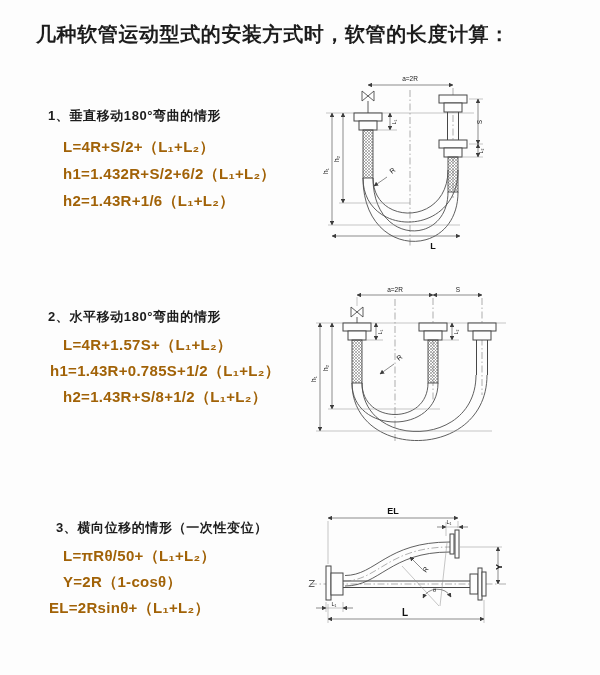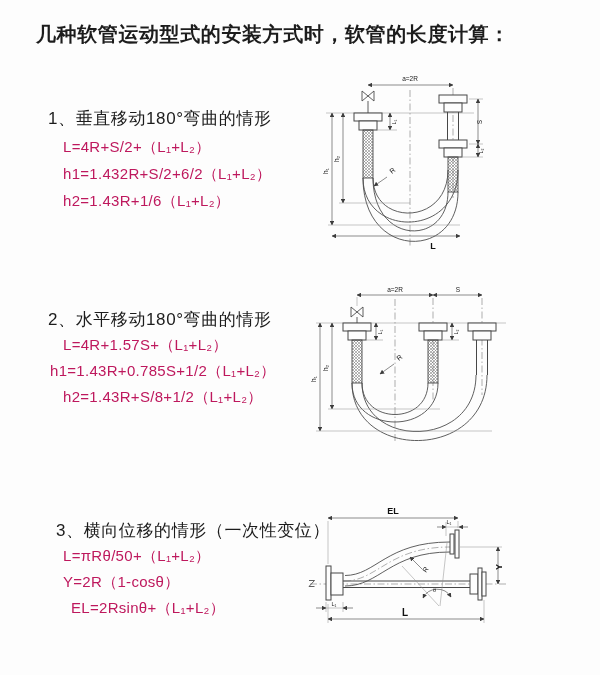--- a/index.html
+++ b/index.html
@@ -6,25 +6,25 @@
   body{
     width:600px;height:675px;position:relative;overflow:hidden;
     background:#fdfdfd;color:#1c1c1c;
     font-family:"Liberation Sans","DejaVu Sans",sans-serif;
   }
   .page-title{
     position:absolute;left:36px;top:21px;
     font-size:20px;font-weight:700;letter-spacing:.6px;white-space:nowrap;
   }
   .sec-heading{
-    position:absolute;font-size:17px;font-weight:400;letter-spacing:.6px;white-space:nowrap;
+    position:absolute;font-size:13px;font-weight:700;letter-spacing:.6px;white-space:nowrap;
   }
   .formula{
-    position:absolute;font-size:15px;font-weight:400;letter-spacing:.3px;white-space:nowrap;
-    color:#be185d;
+    position:absolute;font-size:15px;font-weight:700;letter-spacing:.3px;white-space:nowrap;
+    color:#a16207;
   }
   svg{position:absolute;overflow:visible;}
   
   .ol{stroke:#474747;stroke-width:1;fill:none;}
   .ol2{stroke:#4d4d4d;stroke-width:.9;fill:none;}
   .dl{stroke:#5a5a5a;stroke-width:.7;fill:none;}
   .xl{stroke:#8c8c8c;stroke-width:.5;fill:none;}
   .cl{stroke:#7a7a7a;stroke-width:.6;fill:none;stroke-dasharray:7 2.5 1.5 2.5;}
   .fit{fill:#fdfdfd;stroke:#474747;stroke-width:1;}
   .hose{stroke:#474747;stroke-width:.9;}
@@ -45,21 +45,21 @@
 <div class="formula" style="left:63px;top:192px">h2=1.43R+1/6（L₁+L₂）</div>
 
 <div class="sec-heading" style="left:48px;top:308px">2、水平移动180°弯曲的情形</div>
 <div class="formula" style="left:63px;top:336px">L=4R+1.57S+（L₁+L₂）</div>
 <div class="formula" style="left:50px;top:362px">h1=1.43R+0.785S+1/2（L₁+L₂）</div>
 <div class="formula" style="left:63px;top:388px">h2=1.43R+S/8+1/2（L₁+L₂）</div>
 
 <div class="sec-heading" style="left:56px;top:519px">3、横向位移的情形（一次性变位）</div>
 <div class="formula" style="left:63px;top:547px">L=πRθ/50+（L₁+L₂）</div>
 <div class="formula" style="left:63px;top:573px">Y=2R（1-cosθ）</div>
-<div class="formula" style="left:71px;top:599px">EL=2Rsinθ+（L₁+L₂）</div>
+<div class="formula" style="left:49px;top:599px">EL=2Rsinθ+（L₁+L₂）</div>
 
 <svg style="left:312px;top:70px" width="200" height="185" viewBox="0 0 200 185">
   <defs>
     <marker id="arr1" viewBox="0 0 10 10" refX="9" refY="5" markerWidth="6.5" markerHeight="6.5" orient="auto-start-reverse">
       <path d="M0,0 L10,5 L0,10 Z" fill="#3c3c3c"></path>
     </marker>
     <pattern id="hatch1" width="3" height="3" patternUnits="userSpaceOnUse">
       <path d="M0,3 L3,0 M0,0 L3,3" stroke="#6e6e6e" stroke-width="0.5"></path>
     </pattern>
   </defs>

